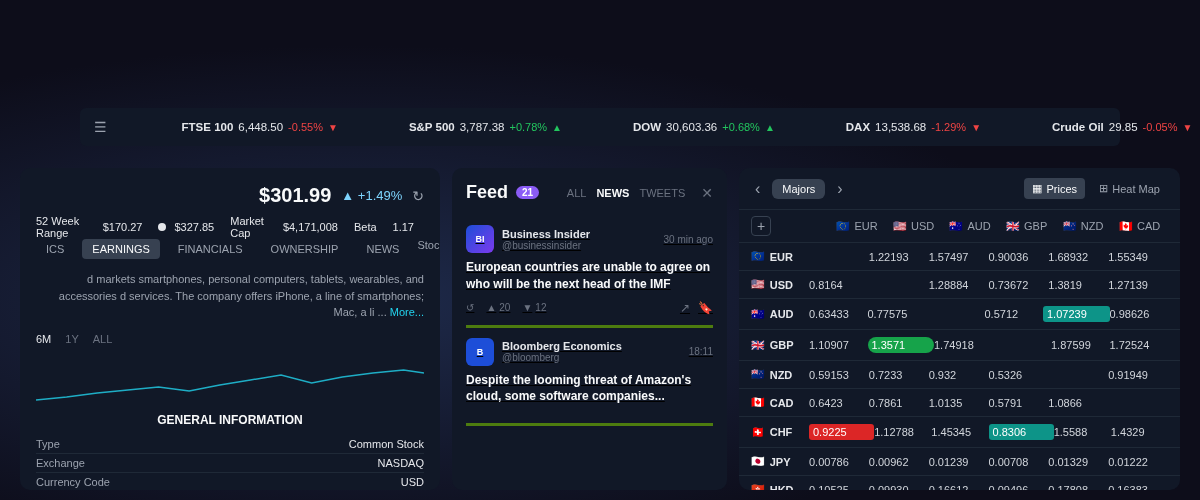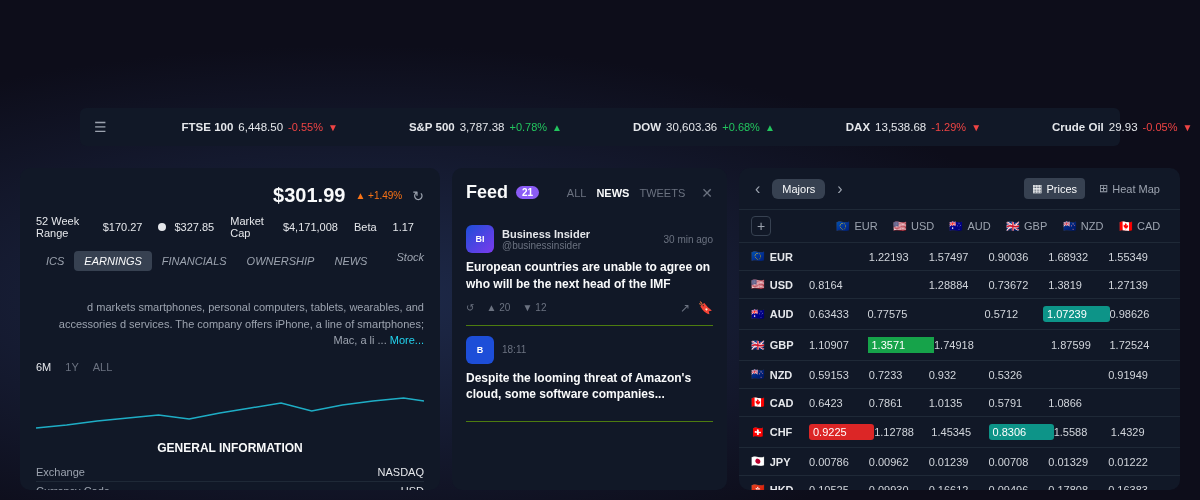--- a/index.html
+++ b/index.html
@@ -130,36 +130,36 @@
       margin-bottom: 8px;
     }
 
     .stock-price {
       color: #f9fafb;
       font-size: 20px;
       font-weight: 700;
     }
 
     .stock-change-up {
-      color: #f97316;
-      font-size: 10px;
+      color: #7dd3fc;
+      font-size: 13px;
     }
 
     .stock-refresh {
       color: #9ca3af;
       font-size: 14px;
     }
 
     .stock-range-row {
       display: flex;
       align-items: center;
       gap: 16px;
       font-size: 11px;
       color: #9ca3af;
-      margin-bottom: 12px;
+      margin-bottom: 0;
       padding-right: 10px;
     }
 
     .stock-range-row span { color: #e5e7eb; }
 
     .range-bar {
       flex: 1;
       height: 3px;
       background: #374151;
       border-radius: 2px;
@@ -171,22 +171,22 @@
       width: 8px;
       height: 8px;
       background: #e5e7eb;
       border-radius: 50%;
       top: -2.5px;
       left: 65%;
     }
 
     .stock-tabs {
       display: flex;
-      margin-bottom: 28px;
-      font-style: italic;
+      gap: 8px;
+      margin-bottom: 12px;
     }
 
     .stock-tab {
       padding: 4px 10px;
       border-radius: 4px;
       font-size: 11px;
       color: #9ca3af;
       background: transparent;
       cursor: pointer;
     }
@@ -297,22 +297,23 @@
     .feed-tab.active { color: #f9fafb; font-weight: 600; }
 
     .feed-close {
       color: #6b7280;
       font-size: 14px;
       cursor: pointer;
       margin-left: 6px;
     }
 
     .feed-item {
-      border-bottom: 1px solid #4d7c0f;
+      border-bottom: 3px solid #4d7c0f;
       padding: 10px 0;
+      text-decoration: underline;
     }
 
     .feed-item-header {
       display: flex;
       align-items: center;
       gap: 8px;
       margin-bottom: 6px;
     }
 
     .feed-avatar {
@@ -497,21 +498,21 @@
     .forex-cell {
       flex: 1;
       text-align: left;
       color: #d1d5db;
       font-size: 11px;
     }
 
     .forex-cell.highlight-green {
       background: #16a34a;
       color: #fff;
-      border-radius: 0;
+      border-radius: 8px;
       padding: 2px 4px;
     }
 
     .forex-cell.highlight-teal {
       background: #0d9488;
       color: #fff;
       border-radius: 3px;
       padding: 2px 4px;
     }
 
@@ -558,21 +559,21 @@
 
   <div class="ticker-item">
     <span class="ticker-name">DAX</span>
     <span class="ticker-value">13,538.68</span>
     <span class="ticker-change-down">-1.29%</span>
     <span class="arrow-down">▼</span>
   </div>
 
   <div class="ticker-item">
     <span class="ticker-name">Crude Oil</span>
-    <span class="ticker-value">29.93</span>
+    <span class="ticker-value">29.85</span>
     <span class="ticker-change-down">-0.05%</span>
     <span class="arrow-down">▼</span>
   </div>
 
   <div class="ticker-item">
     <span class="ticker-name">Gold</span>
     <span class="ticker-value">1,842.30</span>
     <span class="ticker-change-up">+0.20%</span>
     <span class="arrow-up">▲</span>
   </div>
@@ -627,20 +628,24 @@
     </div>
 
     <div class="mini-chart">
       <svg class="mini-chart-svg" viewBox="0 0 380 50" preserveAspectRatio="none">
         <polyline points="0,45 30,42 60,38 90,35 120,32 150,36 180,30 210,25 240,20 270,28 300,22 330,18 360,15 380,18" fill="none" stroke="#22d3ee" stroke-width="1.5" opacity="0.8"></polyline>
       </svg>
     </div>
 
     <div class="general-info">
       <h4>GENERAL INFORMATION</h4>
+      <div class="info-row">
+        <span>Type</span>
+        <span>Common Stock</span>
+      </div>
       <div class="info-row">
         <span>Exchange</span>
         <span>NASDAQ</span>
       </div>
       <div class="info-row">
         <span>Currency Code</span>
         <span>USD</span>
       </div>
 
     </div>
@@ -681,20 +686,24 @@
         <div class="feed-share-icons">
           <span>↗</span>
           <span>🔖</span>
         </div>
       </div>
     </div>
 
     <div class="feed-item">
       <div class="feed-item-header">
         <div class="feed-avatar b-avatar">B</div>
+        <div class="feed-source">
+          <div class="feed-source-name">Bloomberg Economics</div>
+          <div class="feed-source-handle">@bloomberg</div>
+        </div>
         <span class="feed-time">18:11</span>
       </div>
       <div class="feed-headline">Despite the looming threat of Amazon's cloud, some software companies...</div>
     </div>
   </div>
 
   <div class="panel-forex">
     <div class="forex-header">
       <button class="forex-nav-btn">‹</button>
       <div class="forex-segment">Majors</div>

